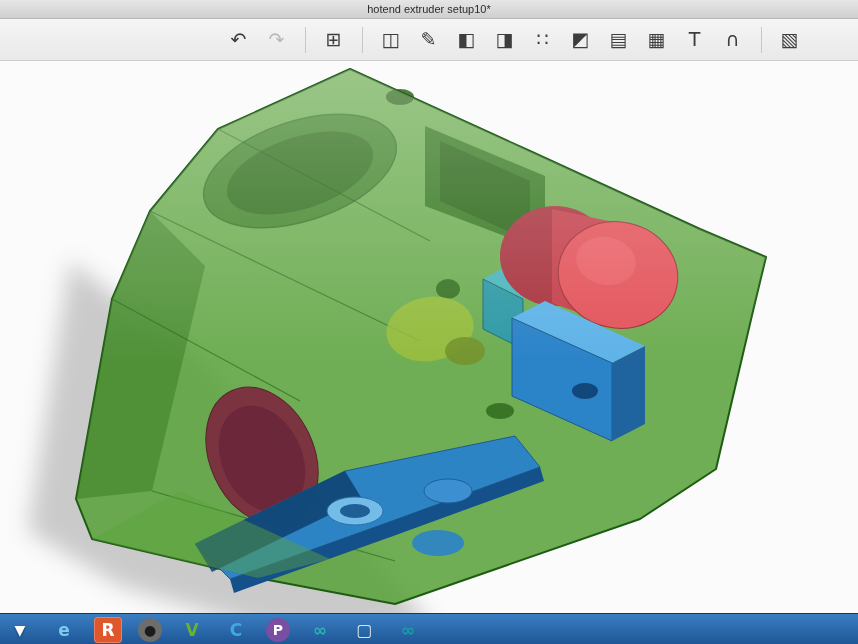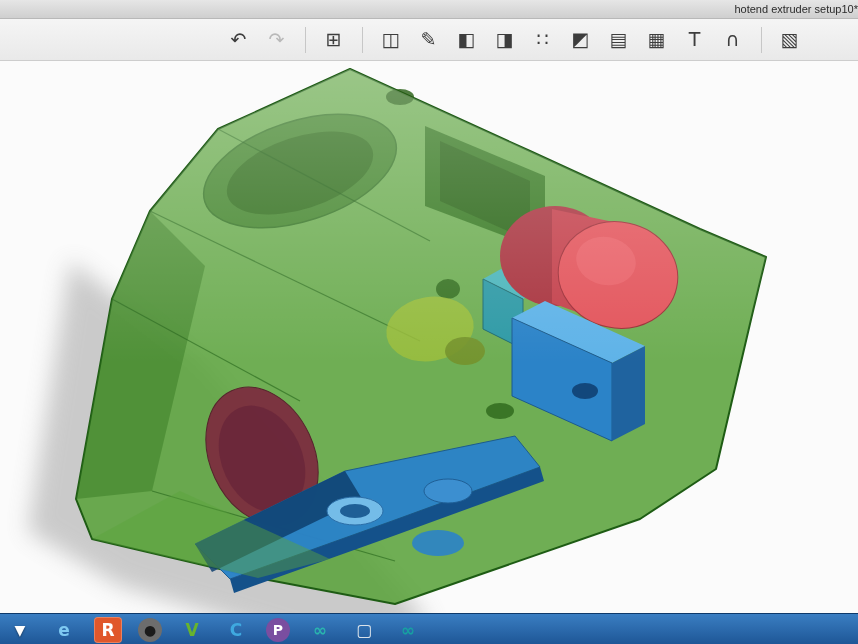--- a/index.html
+++ b/index.html
@@ -3,21 +3,21 @@
 <meta charset="utf-8">
 <style>
   html,body{margin:0;padding:0;}
   body{
     width:858px;height:644px;overflow:hidden;
     font-family:"Liberation Sans","DejaVu Sans",sans-serif;
     background:#fbfbfb;user-select:none;
   }
   
   .titlebar{
-    height:18px;display:flex;align-items:center;justify-content:flex-end;
+    height:18px;display:flex;align-items:center;justify-content:center;
     background:linear-gradient(#e6e6e6,#cfcfcf);
     border-bottom:1px solid #b8b8b8;
     font-size:11px;color:#2b2b2b;
   }
   
   .toolbar{
     height:41px;display:flex;align-items:center;justify-content:center;
     padding-left:170px;gap:8px;
     background:linear-gradient(#f5f5f5,#e9e9e9);
     border-bottom:1px solid #cdcdcd;

